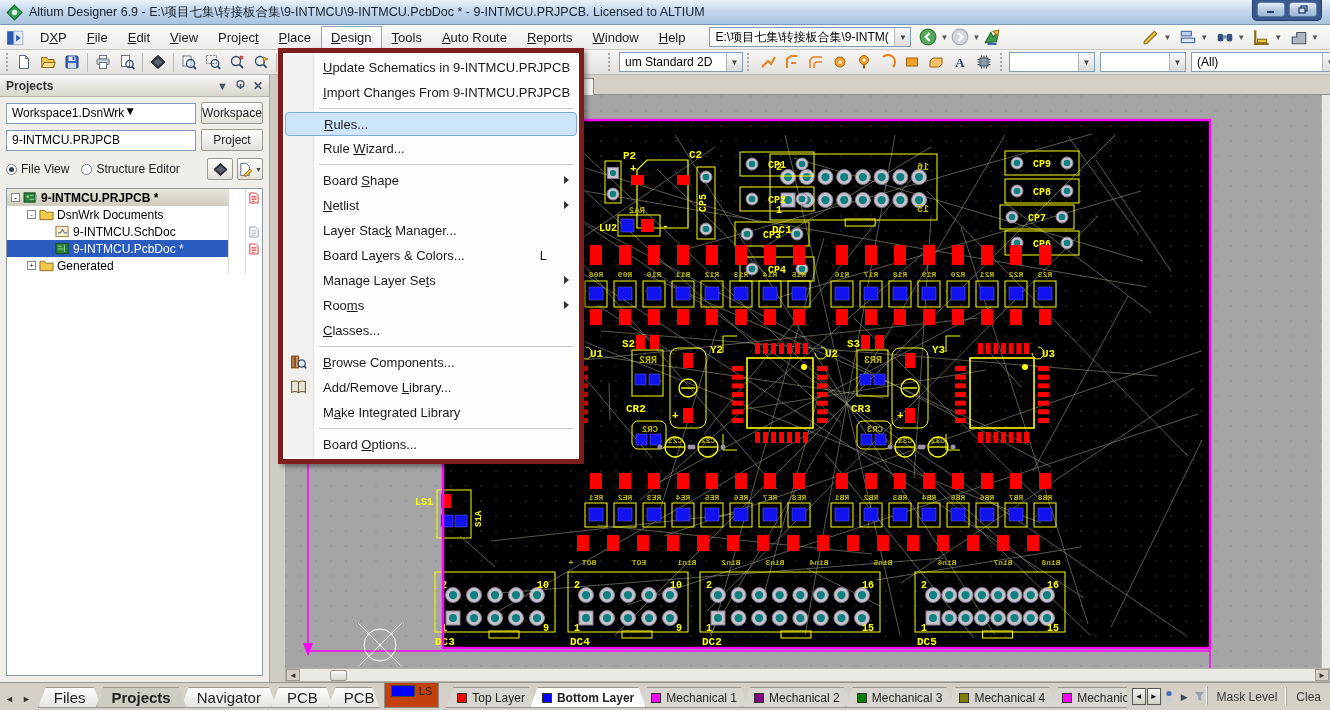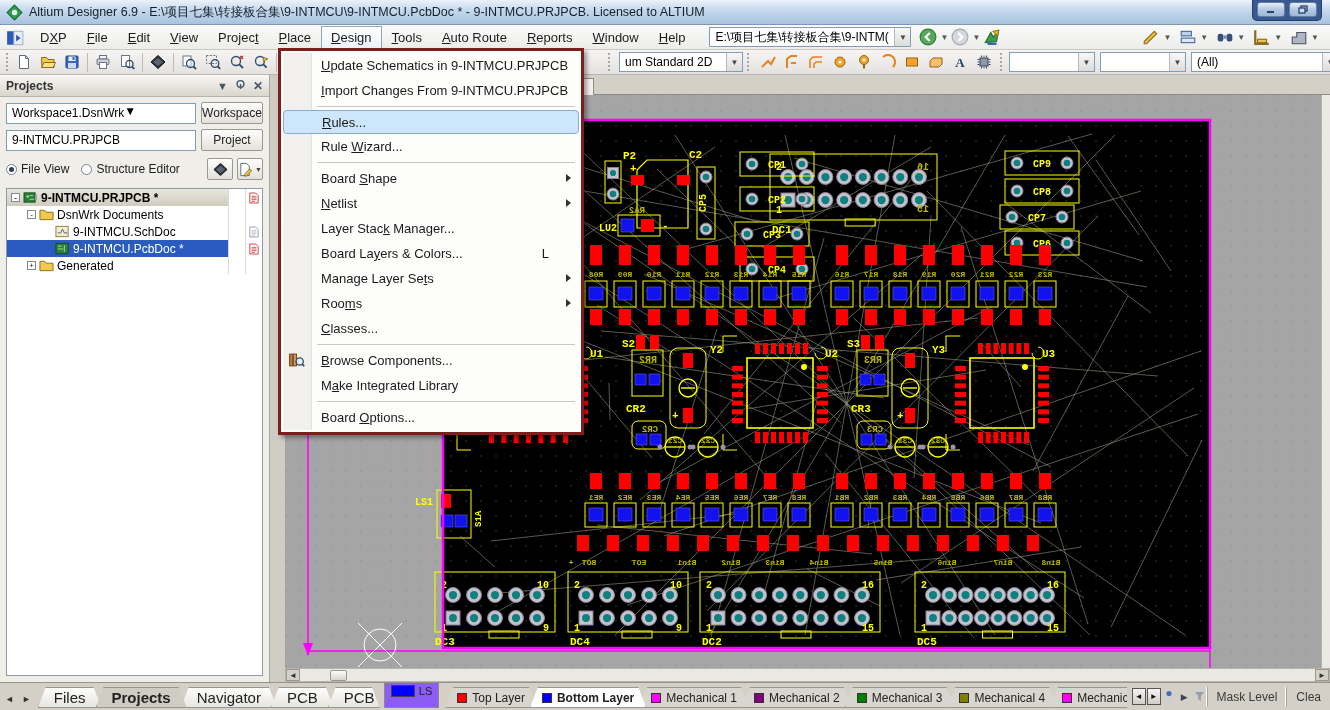--- a/index.html
+++ b/index.html
@@ -74,38 +74,38 @@
   .tabstrip{position:absolute;left:15px;top:0;width:1045px;height:20px;background:#d4d0c8;border-bottom:1px solid #8f8d86}
   .tabsliver{position:absolute;left:298px;top:3px;width:11px;height:17px;background:#f2f1ee;border:1px solid #8f8d86;border-bottom:none}
   .canvaswrap{position:absolute;left:15px;top:20px;width:1045px;height:573px}
   .hscroll{position:absolute;left:15px;top:593px;width:1045px;height:14px;background:#ebe9e4;border:1px solid #b5b3ac;display:flex;align-items:center}
   .harrow{width:14px;height:12px;background:#d4d0c8;border:1px solid #9a988f;font-size:8px;display:flex;align-items:center;justify-content:center;color:#333}
   .harrow.right{margin-left:auto}
   .hthumb{position:absolute;left:44px;top:1px;width:17px;height:11px;background:linear-gradient(#fcfbfa,#d8d5cd);border:1px solid #9a988f;border-radius:2px}
   .vscroll{position:absolute;right:0;top:20px;width:9px;height:573px;background:#ebe9e4;border-left:1px solid #b5b3ac}
 
   
-  .dmenu{position:absolute;left:278px;top:48px;width:306px;background:#fdfdfc;border:3px solid #7f1d1d;box-shadow:3px 3px 4px rgba(0,0,0,.35);padding:2px;z-index:50}
+  .dmenu{position:absolute;left:278px;top:48px;width:306px;background:#fdfdfc;border:5px solid #7f1d1d;box-shadow:3px 3px 4px rgba(0,0,0,.35);padding:2px;z-index:50}
   .dmenu::before{content:"";position:absolute;left:2px;top:2px;bottom:2px;width:28px;background:#f1f0ed;border-right:1px solid #e2e1dd}
   .ditem{position:relative;height:25px;display:flex;align-items:center;padding-left:38px;padding-right:8px;font-size:13px;color:#1a1a1a;white-space:nowrap}
   .ditem u{text-decoration:underline}
   .ditem.sel{background:#cde6fb;border:1px solid #84acdd;border-radius:4px;height:24px}
   .ditem .sc{margin-left:auto;padding-right:22px;color:#1a1a1a}
   .ditem .sub{position:absolute;right:8px;top:8px;width:0;height:0;border-left:5px solid #333;border-top:4px solid transparent;border-bottom:4px solid transparent}
   .ditem .micon{position:absolute;left:5px;top:4px;width:17px;height:17px}
   .dsep{margin:3px 4px 3px 34px;border-top:1px solid #c8c7c3}
 
   
   .bottombar{position:absolute;left:0;top:682px;width:1330px;height:28px;background:#d4d0c8;border-top:1px solid #96948d;display:flex;align-items:flex-end;padding:3px 0 2px 2px;overflow:hidden}
   .bbnav{display:flex;gap:2px;align-items:center;margin-right:4px;padding-bottom:2px}
   .bbnavbtn{font-size:9px;color:#333;padding:2px 3px}
   .ptab{height:21px;display:flex;align-items:center;padding:0 15px;font-size:15px;color:#222;background:linear-gradient(#fdfdfc,#e7e5df);border:1px solid #98968f;clip-path:polygon(8px 0,calc(100% - 8px) 0,100% 100%,0 100%);margin-right:-6px;white-space:nowrap}
   .ptab.active{background:#cfccc3;font-weight:bold;z-index:2}
   .ptab.clipped{max-width:52px;overflow:hidden}
-  .lsbox{height:21px;margin:0 6px 0 10px;border:1px solid #8d8b84;background:#8b5cf6;display:flex;align-items:center;gap:4px;padding:16px 6px;font-size:11px;color:#222;flex:0 0 auto}
+  .lsbox{height:21px;margin:0 6px 0 10px;border:1px solid #8d8b84;background:#c2410c;display:flex;align-items:center;gap:4px;padding:16px 6px;font-size:11px;color:#222;flex:0 0 auto}
   .lscolor{width:24px;height:12px;border:1px solid #444}
   #layer-tabs{display:flex;flex:1 1 auto;min-width:0;overflow:hidden}
   .ltab{height:21px;display:flex;align-items:center;gap:5px;padding:0 11px;font-size:12px;color:#222;background:#d9d6cf;border:1px solid #98968f;clip-path:polygon(8px 0,calc(100% - 8px) 0,100% 100%,0 100%);margin-right:-7px;white-space:nowrap;flex:0 0 auto}
   .ltab.active{background:#ffffff;font-weight:bold;z-index:2}
   .lsq{width:10px;height:10px;border:1px solid #333;flex:0 0 auto}
   .bbright{position:absolute;right:0;bottom:2px;height:23px;display:flex;align-items:center;background:#d4d0c8;padding-left:5px;z-index:5}
   .bbsc{width:14px;height:17px;border:1px solid #555;background:linear-gradient(#f4f3f0,#d2cfc7);font-size:8px;display:flex;align-items:center;justify-content:center;margin-right:1px;color:#111}
   .bbico{display:flex;align-items:center;justify-content:center;width:15px;height:17px;color:#3c4654;font-size:9px}
   .bbtext{border-left:1px solid #a5a39c;box-shadow:-1px 0 0 #fff;height:19px;display:flex;align-items:center;padding:0 9px;font-size:12px;color:#3a3a3a;white-space:nowrap}
 </style>
@@ -1417,20 +1417,27 @@
         <div class="ditem">
           <span><u>B</u>rowse Components...</span>
           <span class="micon"><svg viewBox="0 0 16 16">
               <rect x="1.5" y="2" width="3" height="11" fill="#b97a3c" stroke="#7a4a1c"></rect>
               <rect x="5" y="2" width="3" height="11" fill="#d09a5c" stroke="#7a4a1c"></rect>
               <circle cx="11" cy="9" r="3.4" fill="#dff0ff" fill-opacity=".6" stroke="#2d4a6b" stroke-width="1.2"></circle>
               <line x1="13.4" y1="11.4" x2="15.3" y2="13.4" stroke="#2d4a6b" stroke-width="1.6"></line>
             </svg></span>
         </div>
         <div class="ditem">
+          <span>Add/Remove <u>L</u>ibrary...</span>
+          <span class="micon"><svg viewBox="0 0 16 16">
+              <path d="M8 3C6.5 1.8 3.8 1.6 1.5 2.4v10c2.3-.8 5-.6 6.5.6 1.5-1.2 4.2-1.4 6.5-.6v-10C12.2 1.6 9.5 1.8 8 3z" fill="#e8e4da" stroke="#6b5a3a"></path>
+              <path d="M8 3v10" stroke="#6b5a3a"></path>
+            </svg></span>
+        </div>
+        <div class="ditem">
           <span>M<u>a</u>ke Integrated Library</span>
         </div>
         <div class="dsep"></div>
         <div class="ditem">
           <span>Board <u>O</u>ptions...</span>
         </div>
       </div>
   </div>
 
 </div>

